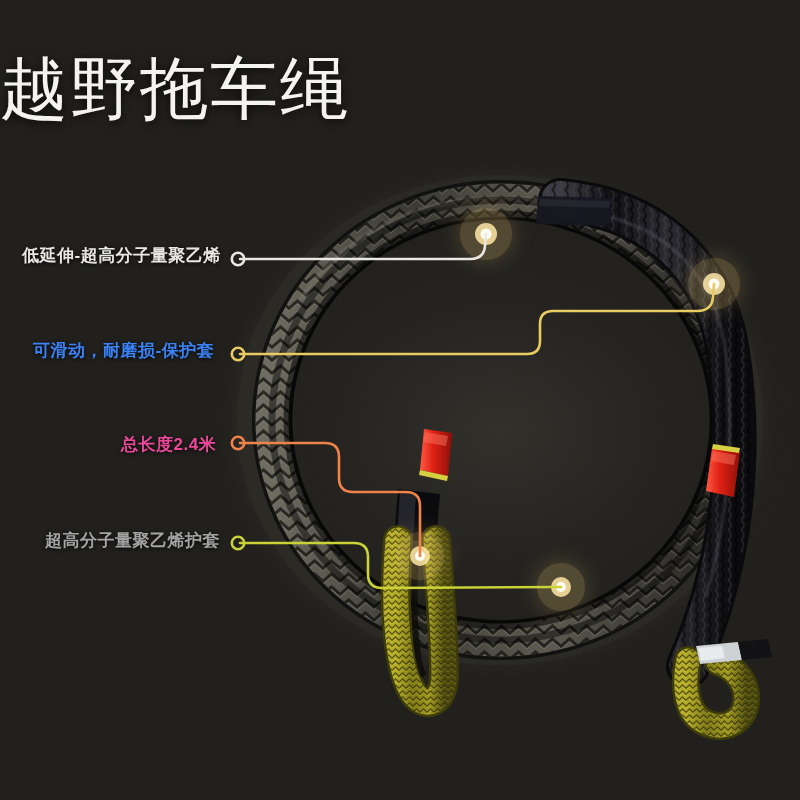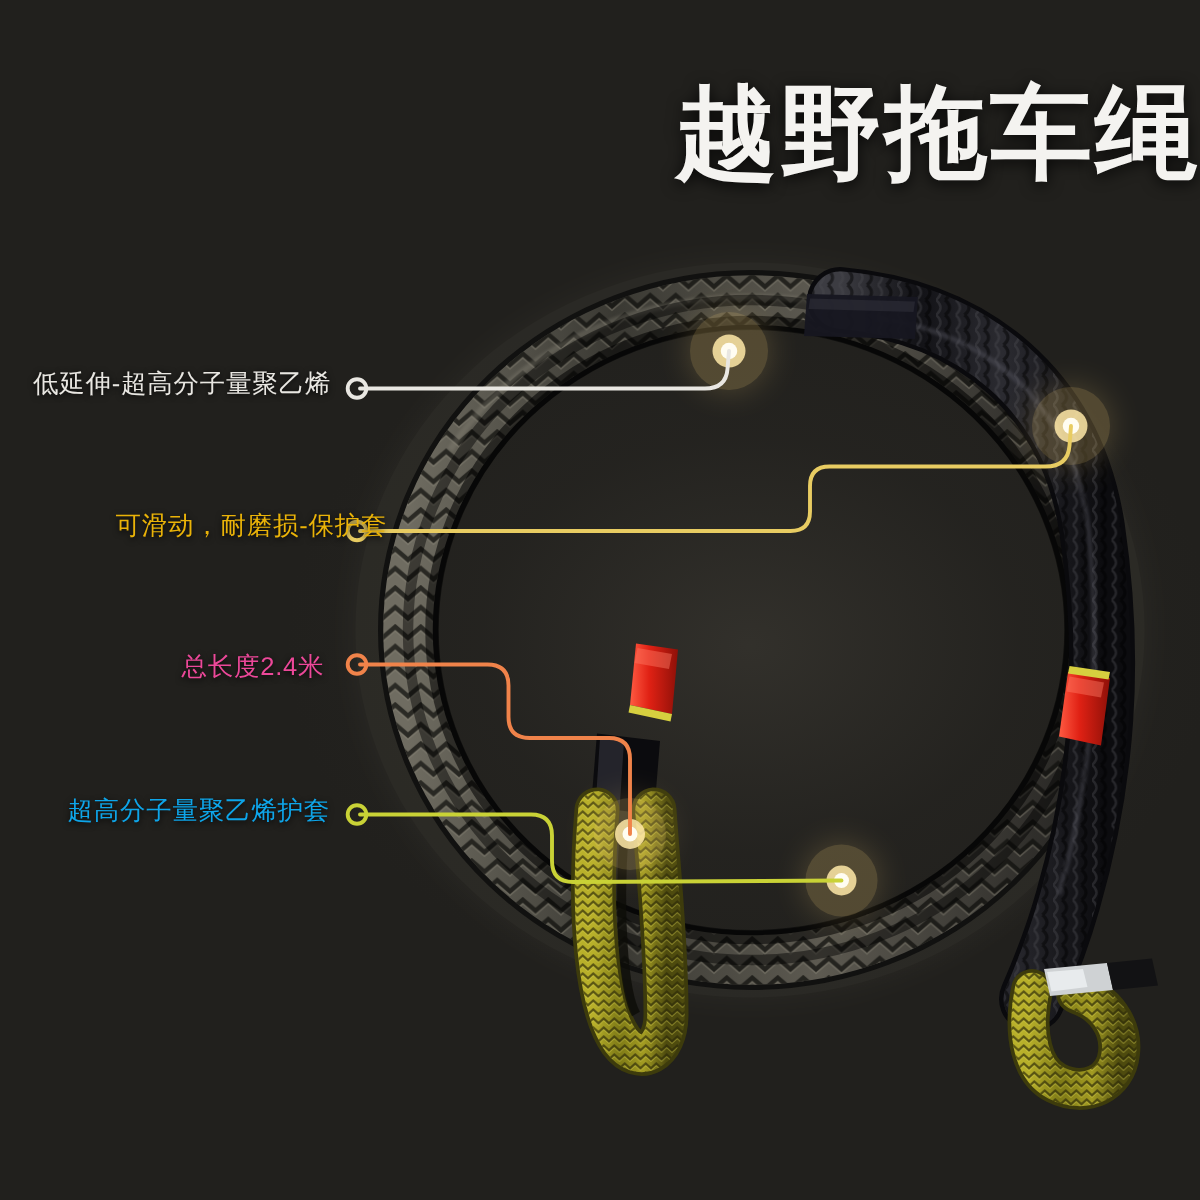--- a/index.html
+++ b/index.html
@@ -5,32 +5,32 @@
   html,body{margin:0;padding:0;background:#1e1d1a;}
   body{width:800px;height:800px;overflow:hidden;font-family:"Liberation Sans","DejaVu Sans",sans-serif;}
   #stage{position:relative;width:800px;height:800px;background:#21201d;overflow:hidden;}
 
   
   .vignette{position:absolute;inset:0;
     background:radial-gradient(ellipse 430px 330px at 500px 430px, rgba(90,86,76,.30) 0%, rgba(52,50,45,.16) 42%, rgba(0,0,0,0) 72%);
     pointer-events:none;}
 
   
-  .title{position:absolute;left:0;top:44px;width:800px;text-align:right;
-    color:#f4f3f0;font-size:68px;font-weight:bold;letter-spacing:2px;
+  .title{position:absolute;left:0;top:44px;width:800px;text-align:left;
+    color:#f4f3f0;font-size:68px;font-weight:normal;letter-spacing:2px;
     text-shadow:0 2px 10px rgba(0,0,0,.8);}
 
   
-  .callout{position:absolute;white-space:nowrap;font-size:17px;font-weight:normal;letter-spacing:.5px;}
+  .callout{position:absolute;white-space:nowrap;font-size:17px;font-weight:bold;letter-spacing:.5px;}
   .callout .ln{display:block;line-height:26px;}
 
   .c1{left:22px;top:243px;color:#e9e7e2;text-shadow:0 1px 4px rgba(0,0,0,.9);}
-  .c2{left:33px;top:338px;color:#eab308;text-shadow:0 1px 4px rgba(0,0,0,.9);margin-left:44px;}
+  .c2{left:33px;top:338px;color:#3b82f6;text-shadow:0 1px 4px rgba(0,0,0,.9);}
   .c3{left:121px;top:432px;color:#ec4899;text-shadow:0 1px 4px rgba(0,0,0,.9);}
-  .c4{left:45px;top:528px;color:#0ea5e9;text-shadow:0 1px 4px rgba(0,0,0,.9);}
+  .c4{left:45px;top:528px;color:#a3a3a3;text-shadow:0 1px 4px rgba(0,0,0,.9);}
 
   
   .layer{position:absolute;left:0;top:0;width:800px;height:800px;}
   .layer.on-top{pointer-events:none;}
 </style>
 </head>
 <body>
 
 <div id="stage">
 

